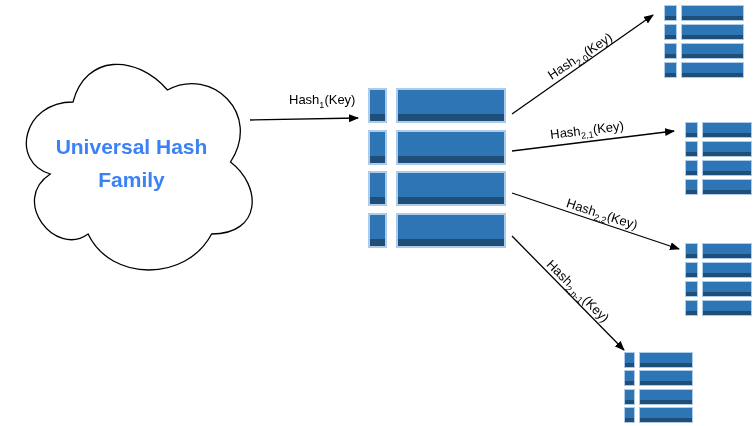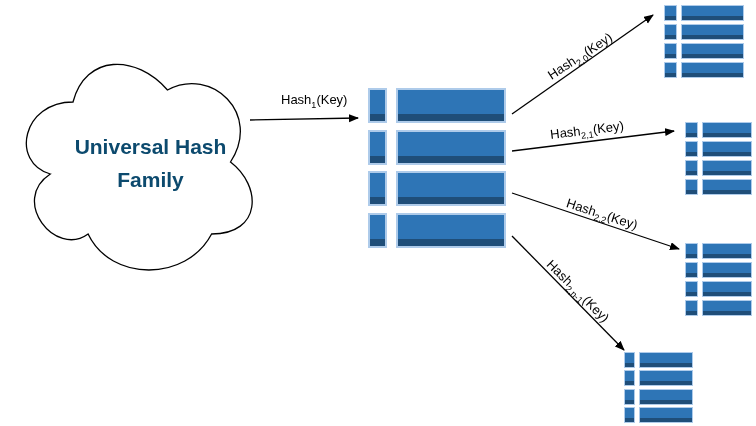--- a/index.html
+++ b/index.html
@@ -11,22 +11,22 @@
   }
   html,body{margin:0;padding:0;background:#fff;}
   .canvas{
     position:relative;width:756px;height:426px;background:var(--background);
     font-family:"Liberation Sans", sans-serif;overflow:hidden;
   }
   .canvas svg{position:absolute;left:0;top:0;z-index:1;}
 
   
   .cloud-label{
-    position:absolute;left:48px;top:131px;width:205px;z-index:3;
-    text-align:center;font-size:21px;font-weight:bold;color:#0c4a6e;line-height:1.55;
+    position:absolute;left:29px;top:131px;width:205px;z-index:3;
+    text-align:center;font-size:21px;font-weight:bold;color:#3b82f6;line-height:1.55;
   }
 
   
   .htable{position:absolute;z-index:2;display:flex;flex-direction:column;justify-content:space-between;}
   .hrow{display:flex;}
   .cell{position:relative;background:var(--block-fill);box-sizing:border-box;}
   .cell::after{content:"";position:absolute;left:0;right:0;bottom:0;background:var(--block-strip);}
 
   
   .htable.main{left:368px;top:88px;width:138px;height:160px;}
@@ -48,21 +48,21 @@
   .t3 .cell.small{width:13px;} .t3 .cell.wide{width:50px;}
   .htable.t4{left:624px;top:352px;width:69px;height:71px;}
   .t4 .cell.small{width:11px;} .t4 .cell.wide{width:54px;}
 
   
   .alabel{
     position:absolute;z-index:3;font-size:13px;color:#000;white-space:nowrap;
   }
   .alabel sub{font-size:9px;line-height:0;}
   .alabel.rot{transform-origin:center center;}
-  .lbl-hash1{left:281px;top:92px;}
+  .lbl-hash1{left:289px;top:92px;}
   .lbl-h20{left:580px;top:56px;transform:translate(-50%,-50%) rotate(-33deg);}
   .lbl-h21{left:587px;top:130px;transform:translate(-50%,-50%) rotate(-7deg);}
   .lbl-h22{left:602px;top:214px;transform:translate(-50%,-50%) rotate(18deg);}
   .lbl-h2n1{left:578px;top:291px;transform:translate(-50%,-50%) rotate(45deg);}
 </style>
 </head>
 <body>
 
 <div class="canvas">
 

